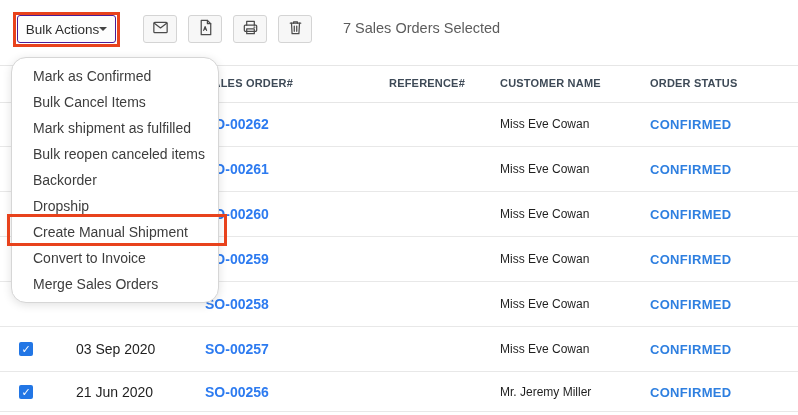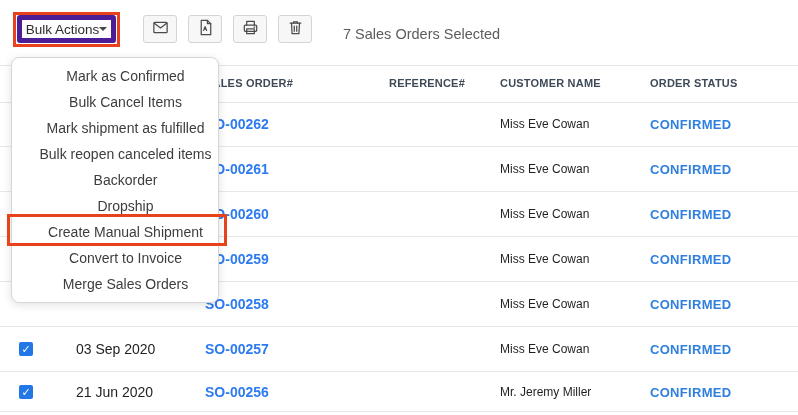--- a/index.html
+++ b/index.html
@@ -11,50 +11,50 @@
   body{
     width:798px;height:415px;position:relative;overflow:hidden;background:#fff;
     font-family:"Liberation Sans","DejaVu Sans",sans-serif;
   }
   
   .red-frame{position:absolute;border:3px solid var(--red);z-index:30;pointer-events:none;background:transparent;}
   #frameA{left:13px;top:12px;width:107px;height:35px;box-sizing:border-box;}
   #frameB{left:7px;top:214px;width:220px;height:32px;box-sizing:border-box;}
   .bulk-btn{
     position:absolute;left:17px;top:15px;width:99px;height:28px;box-sizing:border-box;
-    background:#fdfdfd;border:5px solid #4c1d95;border-radius:3px;
+    background:#fdfdfd;border:1px solid #4c1d95;border-radius:3px;
     display:flex;align-items:center;justify-content:center;
     font-size:13.5px;color:#2d2d2d;cursor:pointer;z-index:5;
   }
   .caret{width:0;height:0;border-left:4px solid transparent;border-right:4px solid transparent;border-top:4px solid #444;}
   .iconbtn{
     position:absolute;top:15px;width:34px;height:28px;box-sizing:border-box;
     background:#f7f7f7;border:1px solid #d4d4d4;border-radius:3px;
     display:flex;align-items:center;justify-content:center;cursor:pointer;
   }
   .iconbtn svg{stroke:#4b4b4b;fill:none;stroke-width:1.3;stroke-linecap:round;stroke-linejoin:round;}
   #btn-email{left:143px;} #btn-pdf{left:188px;} #btn-print{left:233px;} #btn-trash{left:278px;}
-  .summary{position:absolute;left:343px;top:26px;font-size:14.5px;color:var(--muted);}
+  .summary{position:absolute;left:343px;top:20px;font-size:14.5px;color:var(--muted);}
   
   .hline{position:absolute;left:0;width:798px;height:1px;background:#e6e6e6;}
   #line-top{top:65px;} #line-hdr{top:102px;}
   .hdr{position:absolute;top:77px;font-size:11px;font-weight:bold;color:var(--hdr-text);letter-spacing:.2px;cursor:pointer;}
   .col-sales_order{left:205px;} .col-reference{left:349px;margin-left:40px;} .col-customer{left:500px;} .col-status{left:650px;}
   .trow{position:absolute;left:0;width:798px;height:45px;border-bottom:1px solid var(--line);box-sizing:border-box;background:#fff0;}
   .cell{position:absolute;top:50%;transform:translateY(-50%);white-space:nowrap;}
   .cb{left:19px;width:14px;height:14px;background:var(--cb-blue);border-radius:2px;color:#fff;font-size:11px;line-height:14px;text-align:center;cursor:pointer;}
   .date{left:48px;font-size:14px;color:var(--body-text);margin-left:28px;}
   .so{left:205px;font-size:14px;font-weight:bold;color:var(--link-blue);cursor:pointer;}
   .cust{left:500px;font-size:12px;color:var(--body-text);}
   .status{left:650px;font-size:13px;font-weight:bold;color:var(--status-blue);letter-spacing:.3px;}
   
   .menu{
     position:absolute;left:11px;top:57px;width:208px;box-sizing:border-box;
-    padding:5px 0;background:#fff;border:1px solid #d6d6d6;border-radius:8px;
-    box-shadow:0 2px 10px rgba(0,0,0,.12);z-index:10;text-align:center;
+    padding:5px 0;background:#fff;border:1px solid #d6d6d6;border-radius:15px;
+    box-shadow:0 2px 10px rgba(0,0,0,.12);z-index:10;
   }
   .menu-item{height:26px;line-height:26px;padding-left:21px;font-size:14px;color:#3d3d3d;cursor:pointer;}
   .menu-item.highlighted{background:var(--hl-blue);color:#fff;}
 </style>
 </head>
 <body>
 
 <div class="hline" id="line-top"></div>
 <div>
     <span class="hdr col-sales_order">SALES ORDER#</span>

